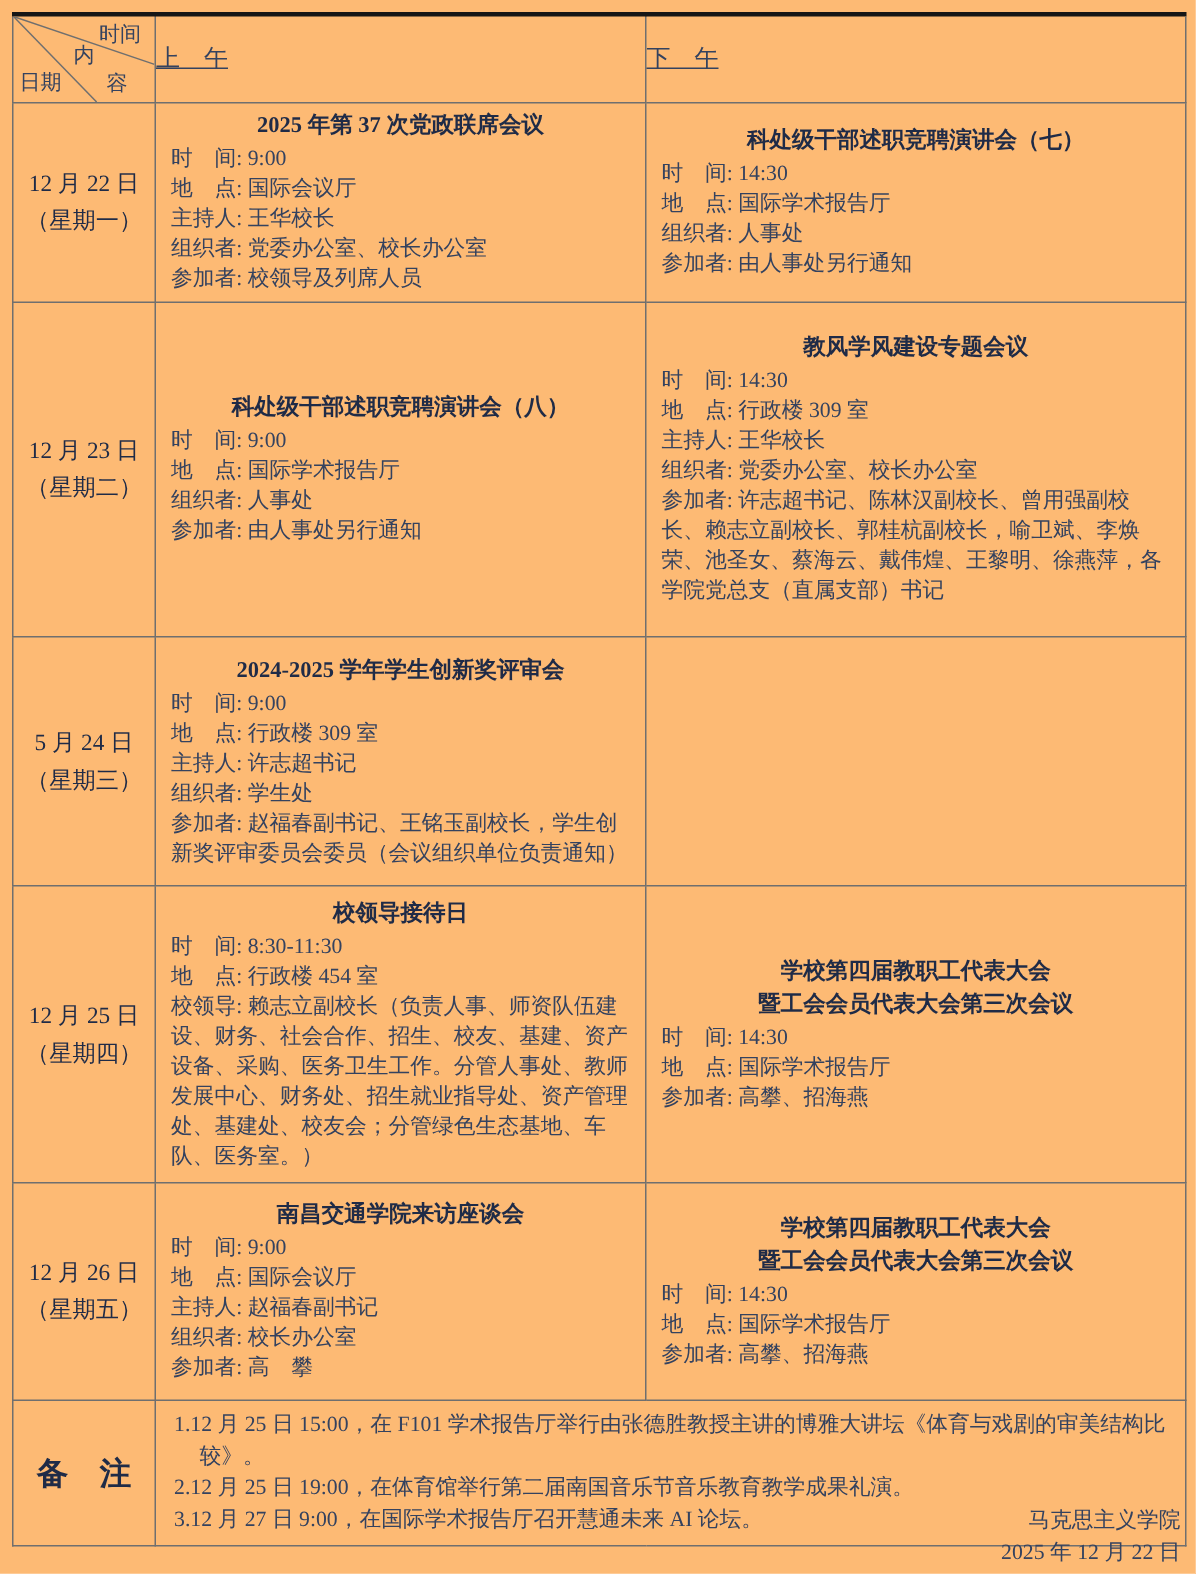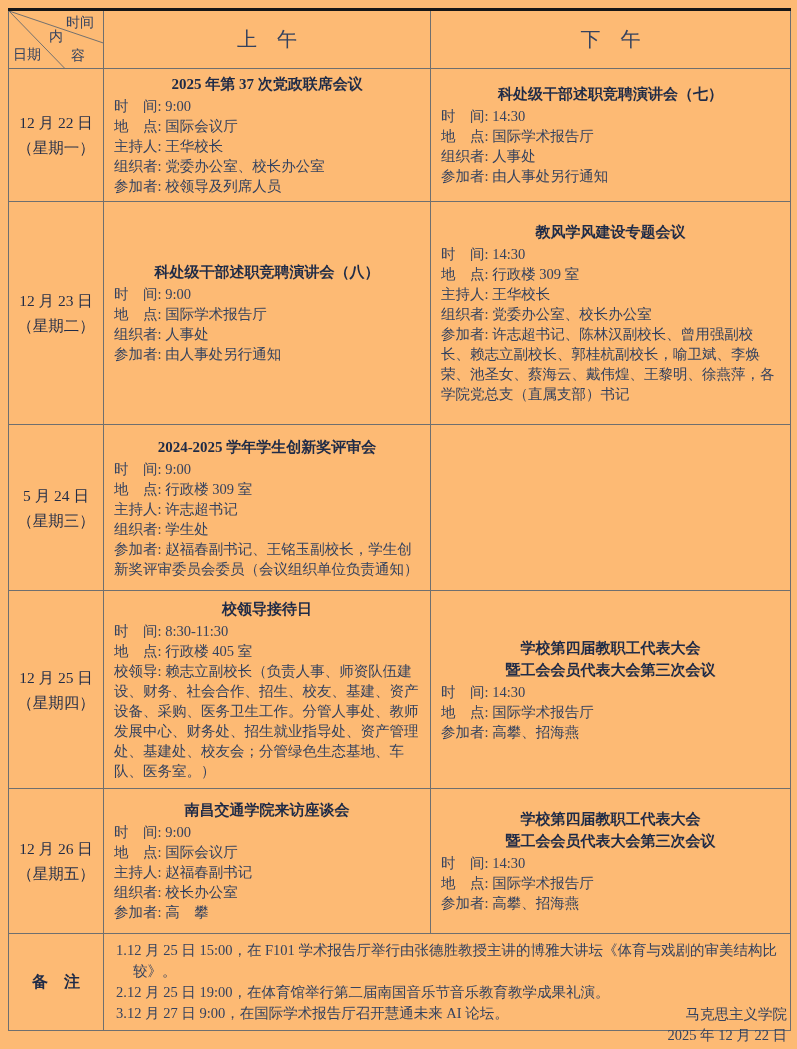--- a/index.html
+++ b/index.html
@@ -21,39 +21,39 @@
 
   
   tr.hdr { height:59px; }
   td.corner { position:relative; }
   td.corner svg { position:absolute; left:0; top:0; width:100%; height:100%; }
   .corner-label { position:absolute; font-size:14px; color:#34425f; white-space:nowrap; }
   .lbl-time  { right:9px; top:3px; }
   .lbl-nei   { left:40px; top:17px; }
   .lbl-rong  { left:62px; top:36px; }
   .lbl-date  { left:4px;  bottom:4px; }
-  td.col-hdr { text-align:center; font-size:20px; color:#34425f; }
+  td.col-hdr { font-size:16px; color:#34425f;text-decoration:underline; }
 
   
   tr.r1 { height:117px; } tr.r2 { height:223px; } tr.r3 { height:166px; }
   tr.r4 { height:198px; } tr.r5 { height:145px; } tr.rn { height:78px; }
 
   td.date-cell {
     text-align:center; font-weight:normal; color:#1f2b47;
     font-size:15.5px; line-height:25px;
   }
   td.session { padding:5px 10px; }
   .sess-title {
     text-align:center; font-weight:bold; color:#1f2b47;
     font-size:15px; line-height:20px; margin-bottom:2px;
   }
   .sess-line { font-size:14.5px; line-height:20px; color:#34425f; }
 
   
-  td.notes-label { text-align:center; font-weight:bold; color:#1f2b47; font-size:16px; }
+  td.notes-label { text-align:center; font-weight:bold; color:#1f2b47; font-size:21px; }
   td.notes-content { padding:6px 12px; }
   .note-item {
     font-size:14.5px; line-height:21px; color:#34425f;
     padding-left:17px; text-indent:-17px;
   }
 
   
   .footer {
     position:absolute; right:10px; top:1004px;
     text-align:right; font-size:14.5px; line-height:21px; color:#34425f;
@@ -147,21 +147,21 @@
     </tr>
 
     <tr class="r4">
       <td class="date-cell">
         <div>12 月 25 日</div>
         <div>（星期四）</div>
       </td>
       <td class="session">
         <div class="sess-title">校领导接待日</div>
         <div class="sess-line">时　间: 8:30-11:30</div>
-        <div class="sess-line">地　点: 行政楼 405 室</div>
+        <div class="sess-line">地　点: 行政楼 454 室</div>
         <div class="sess-line">校领导: 赖志立副校长（负责人事、师资队伍建设、财务、社会合作、招生、校友、基建、资产设备、采购、医务卫生工作。分管人事处、教师发展中心、财务处、招生就业指导处、资产管理处、基建处、校友会；分管绿色生态基地、车队、医务室。）</div>
       </td>
       <td class="session">
         <div class="sess-title">学校第四届教职工代表大会</div>
         <div class="sess-title">暨工会会员代表大会第三次会议</div>
         <div class="sess-line">时　间: 14:30</div>
         <div class="sess-line">地　点: 国际学术报告厅</div>
         <div class="sess-line">参加者: 高攀、招海燕</div>
       </td>
     </tr>

